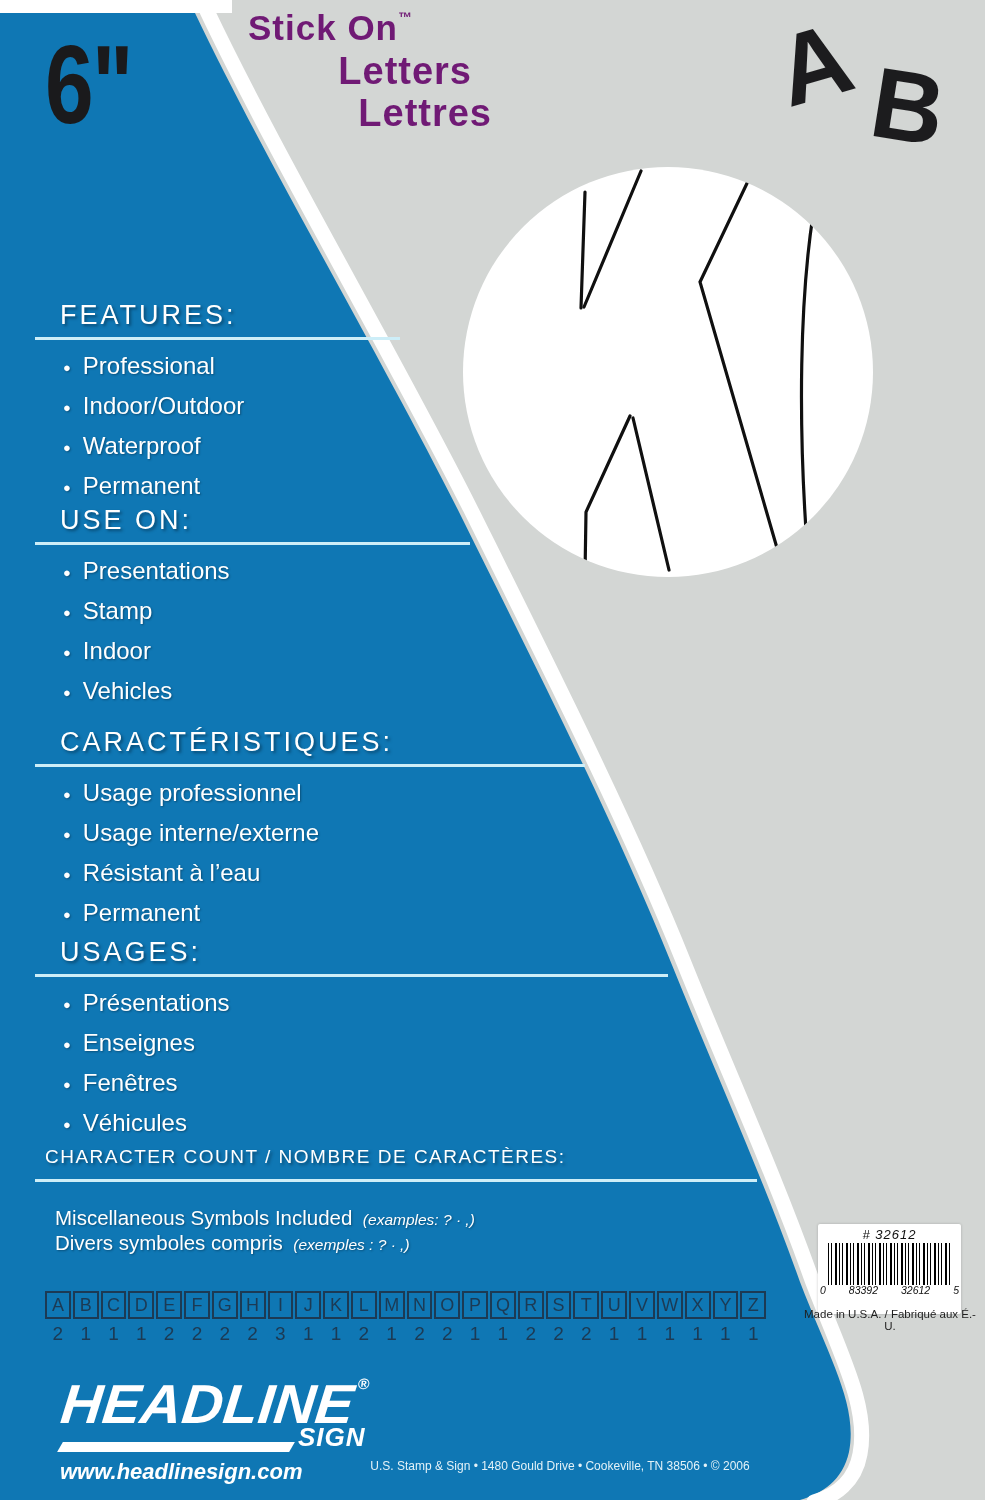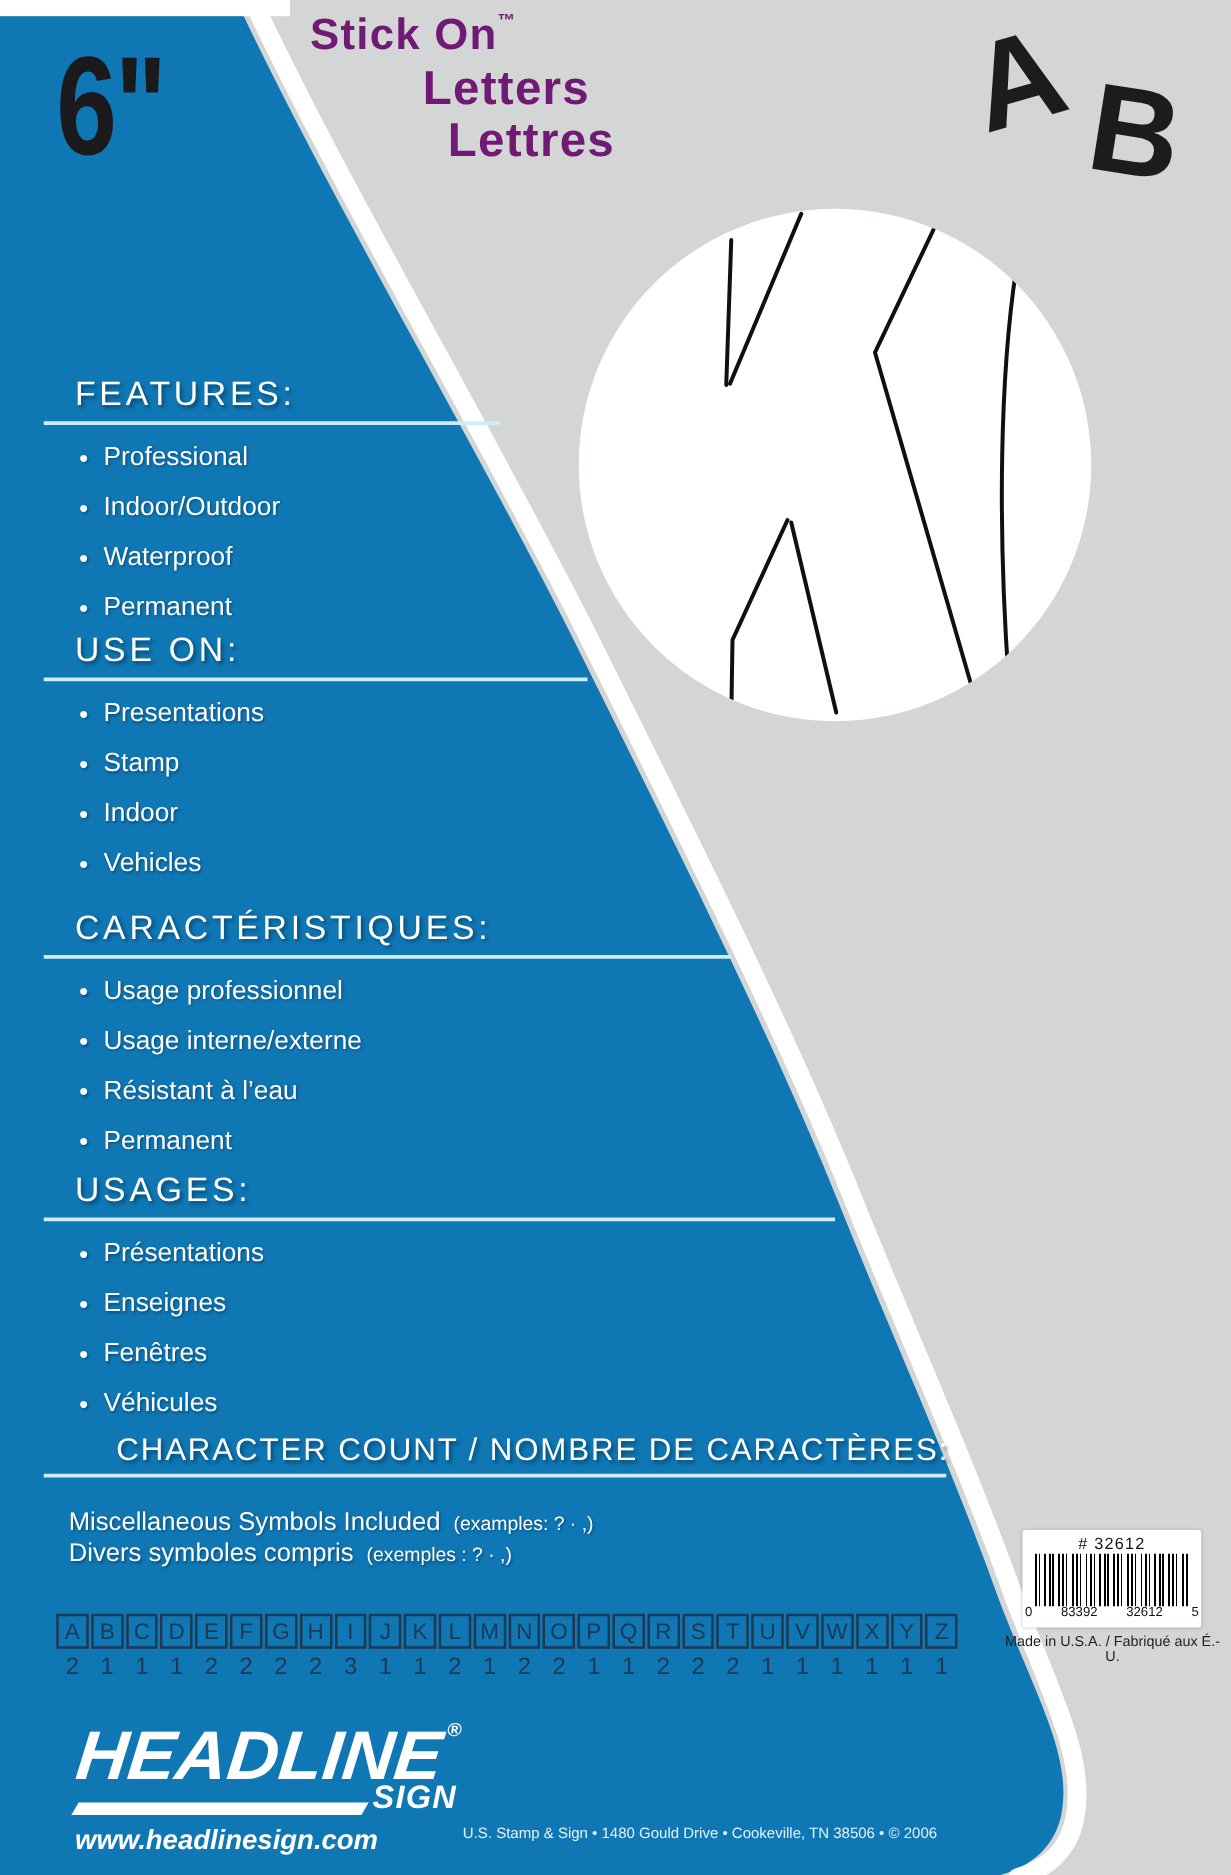--- a/index.html
+++ b/index.html
@@ -37,46 +37,46 @@
   .sample-b{left:872px;top:56px;transform:rotate(9deg);}
 
   .section{position:absolute;left:35px;}
   .sec-h{
     margin-left:25px;color:var(--white);font-size:27px;letter-spacing:3px;
     text-shadow:2px 2px 3px rgba(0,30,50,.5);white-space:nowrap;
   }
   .rule{height:3px;background:var(--underline);margin-top:6px;}
   .items{margin-left:28px;margin-top:6px;}
   .items>div{
-    height:40px;line-height:40px;color:var(--white);font-size:21px;
+    height:40px;line-height:40px;color:var(--white);font-size:24px;
     text-shadow:1px 1px 2px rgba(0,30,50,.45);white-space:nowrap;
   }
   .items>div::before{content:"●";font-size:13px;margin-right:12px;vertical-align:2px;}
 
   .cc-h{
-    left:45px;top:1146px;color:var(--white);font-size:25px;letter-spacing:1.5px;
-    text-shadow:2px 2px 3px rgba(0,30,50,.5);white-space:nowrap;margin-left:48px;
+    left:45px;top:1146px;color:var(--white);font-size:19px;letter-spacing:1.5px;
+    text-shadow:2px 2px 3px rgba(0,30,50,.5);white-space:nowrap;
   }
   .cc-rule{left:35px;top:1179px;width:722px;height:3px;background:var(--underline);}
 
   .note{left:55px;color:var(--white);text-shadow:1px 1px 2px rgba(0,30,50,.45);white-space:nowrap;}
   .note-main{font-size:20.5px;}
-  .note-ex{font-size:15.5px;margin-left:6px;}
+  .note-ex{font-size:15.5px;margin-left:6px;font-style:italic;}
 
   .cc-table{left:45px;top:1291px;width:721px;}
   .cc-row{display:flex;gap:2px;}
   .cc-row.cells>div{
     flex:1;height:28px;line-height:25px;text-align:center;border:2px solid var(--navy);
     color:var(--navy);font-size:18px;
   }
   .cc-row.counts>div{flex:1;text-align:center;color:var(--navy);font-size:19px;margin-top:4px;}
 
   .barcode-box{
-    left:818px;top:1224px;width:143px;height:78px;background:var(--white);
-    border-radius:2px;box-shadow:0 0 3px rgba(0,0,0,.2);
+    left:818px;top:1224px;width:143px;height:90px;background:var(--white);
+    border-radius:2px;box-shadow:0 0 3px rgba(0,0,0,.2);font-style:italic;
   }
   .sku{text-align:center;font-size:13px;color:#111;padding-top:3px;letter-spacing:1px;}
   .bars{
     position:absolute;left:10px;top:19px;width:123px;height:42px;
     background:
       repeating-linear-gradient(90deg,#000 0 1.5px,transparent 1.5px 3px,#000 3px 4px,transparent 4px 7.5px,#000 7.5px 9px,transparent 9px 11px);
   }
   .bc-digits{position:absolute;left:2px;top:60px;width:139px;display:flex;justify-content:space-between;font-size:10.5px;color:#111;}
   .made-in{left:800px;top:1308px;width:180px;text-align:center;font-size:11.5px;color:#1f1f1f;}
 

